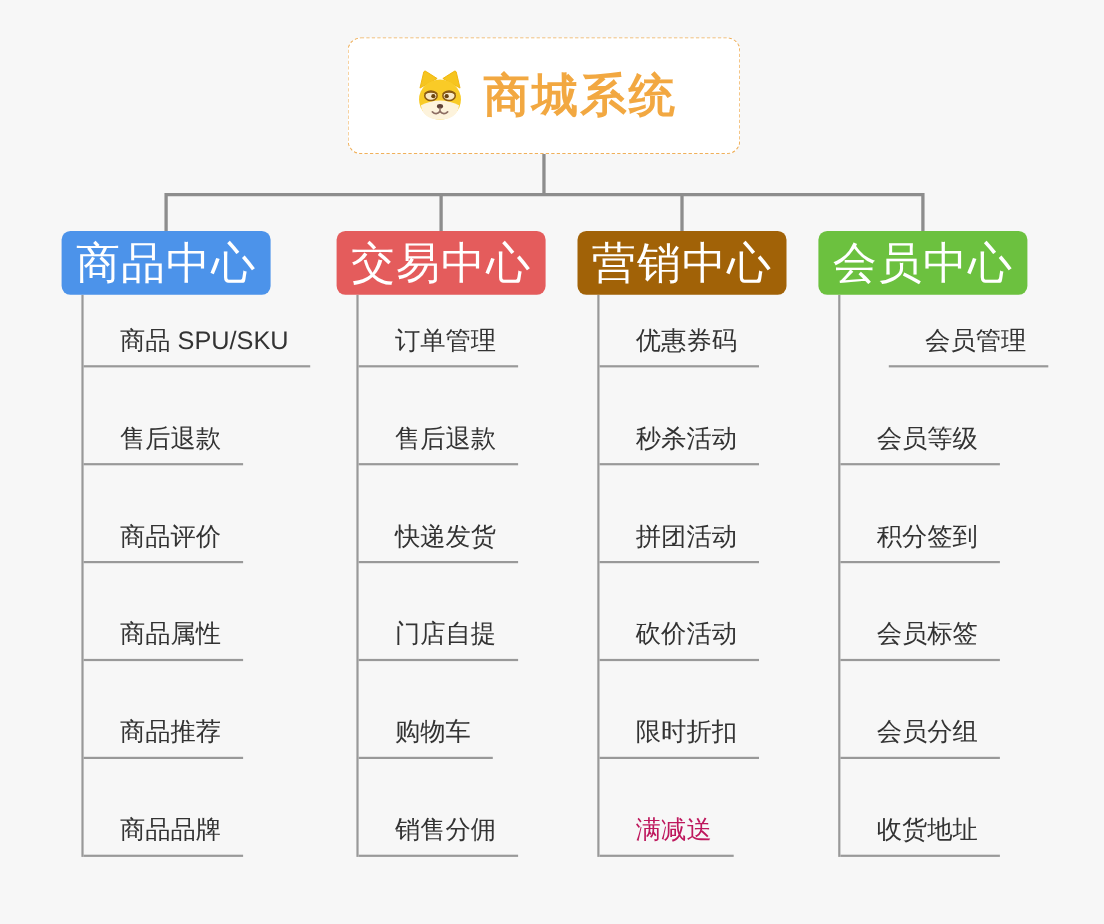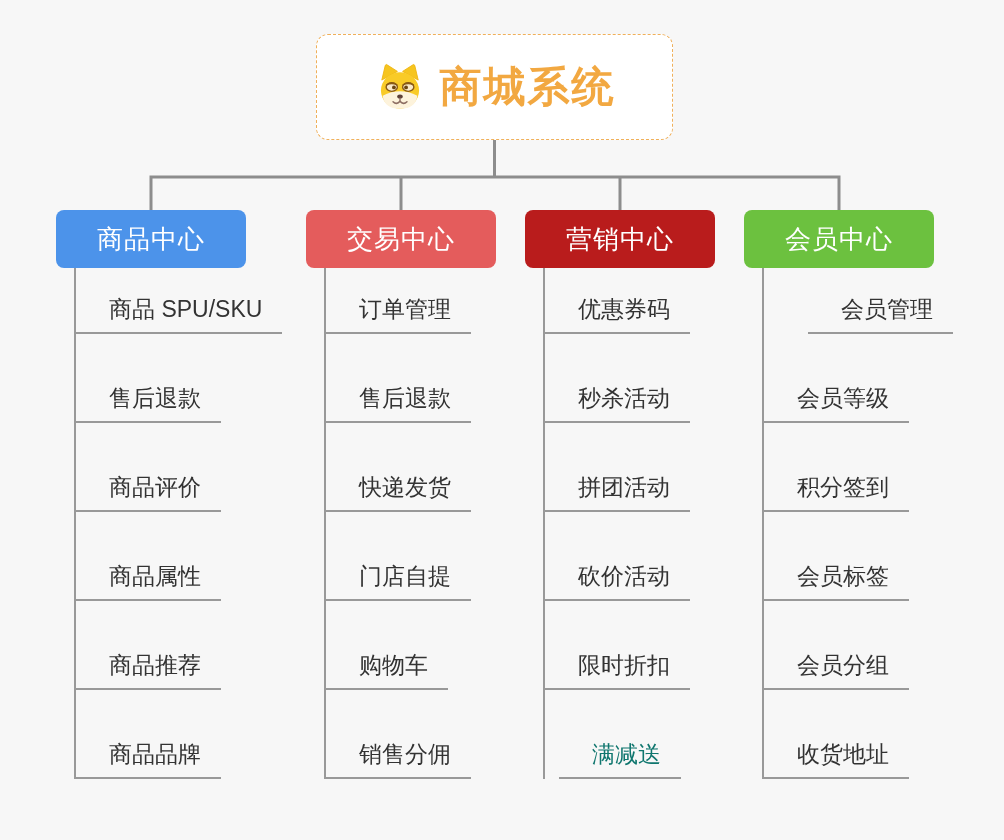--- a/index.html
+++ b/index.html
@@ -43,21 +43,21 @@
   .branch { position:absolute; top:210px; }
   .col-0 { left:56px; }
   .col-1 { left:306px; }
   .col-2 { left:525px; }
   .col-3 { left:744px; }
 
   .branch-header {
     width:190px; height:58px;
     border-radius:8px;
     color:#FFFFFF;
-    font-size:26px;
+    font-size:40px;
     display:flex; align-items:center; justify-content:center;
     letter-spacing:1px;
     white-space:nowrap;
     position:relative; z-index:2;
     cursor:default;
   }
 
   .children {
     list-style:none;
     position:absolute;
@@ -153,40 +153,40 @@
         <li class="child" style="border-bottom-color: rgb(153, 153, 153); color: rgb(51, 51, 51);">
           <span>购物车</span>
         </li>
         <li class="child" style="border-bottom-color: rgb(153, 153, 153); color: rgb(51, 51, 51);">
           <span>销售分佣</span>
         </li>
       </ul>
   </section>
 
   <section class="branch col-2">
-    <div class="branch-header" style="background: #b91c1c;">
+    <div class="branch-header" style="background: #a16207;">
       <span>营销中心</span>
     </div>
     <ul class="children" style="border-left-color: rgb(153, 153, 153);">
         <li class="child" style="border-bottom-color: rgb(153, 153, 153); color: rgb(51, 51, 51); font-family: Liberation Mono, monospace;">
           <span>优惠券码</span>
         </li>
         <li class="child" style="border-bottom-color: rgb(153, 153, 153); color: rgb(51, 51, 51);">
           <span>秒杀活动</span>
         </li>
         <li class="child" style="border-bottom-color: rgb(153, 153, 153); color: rgb(51, 51, 51);">
           <span>拼团活动</span>
         </li>
         <li class="child" style="border-bottom-color: rgb(153, 153, 153); color: rgb(51, 51, 51);">
           <span>砍价活动</span>
         </li>
         <li class="child" style="border-bottom-color: rgb(153, 153, 153); color: rgb(51, 51, 51);">
           <span>限时折扣</span>
         </li>
-        <li class="child" style="border-bottom-color: rgb(153, 153, 153); color: #0f766e; margin-left: 14px;">
+        <li class="child" style="border-bottom-color: rgb(153, 153, 153); color: #be185d;">
           <span>满减送</span>
         </li>
       </ul>
   </section>
 
   <section class="branch col-3">
     <div class="branch-header" style="background: rgb(108, 193, 63);">
       <span>会员中心</span>
     </div>
     <ul class="children" style="border-left-color: rgb(153, 153, 153);">

